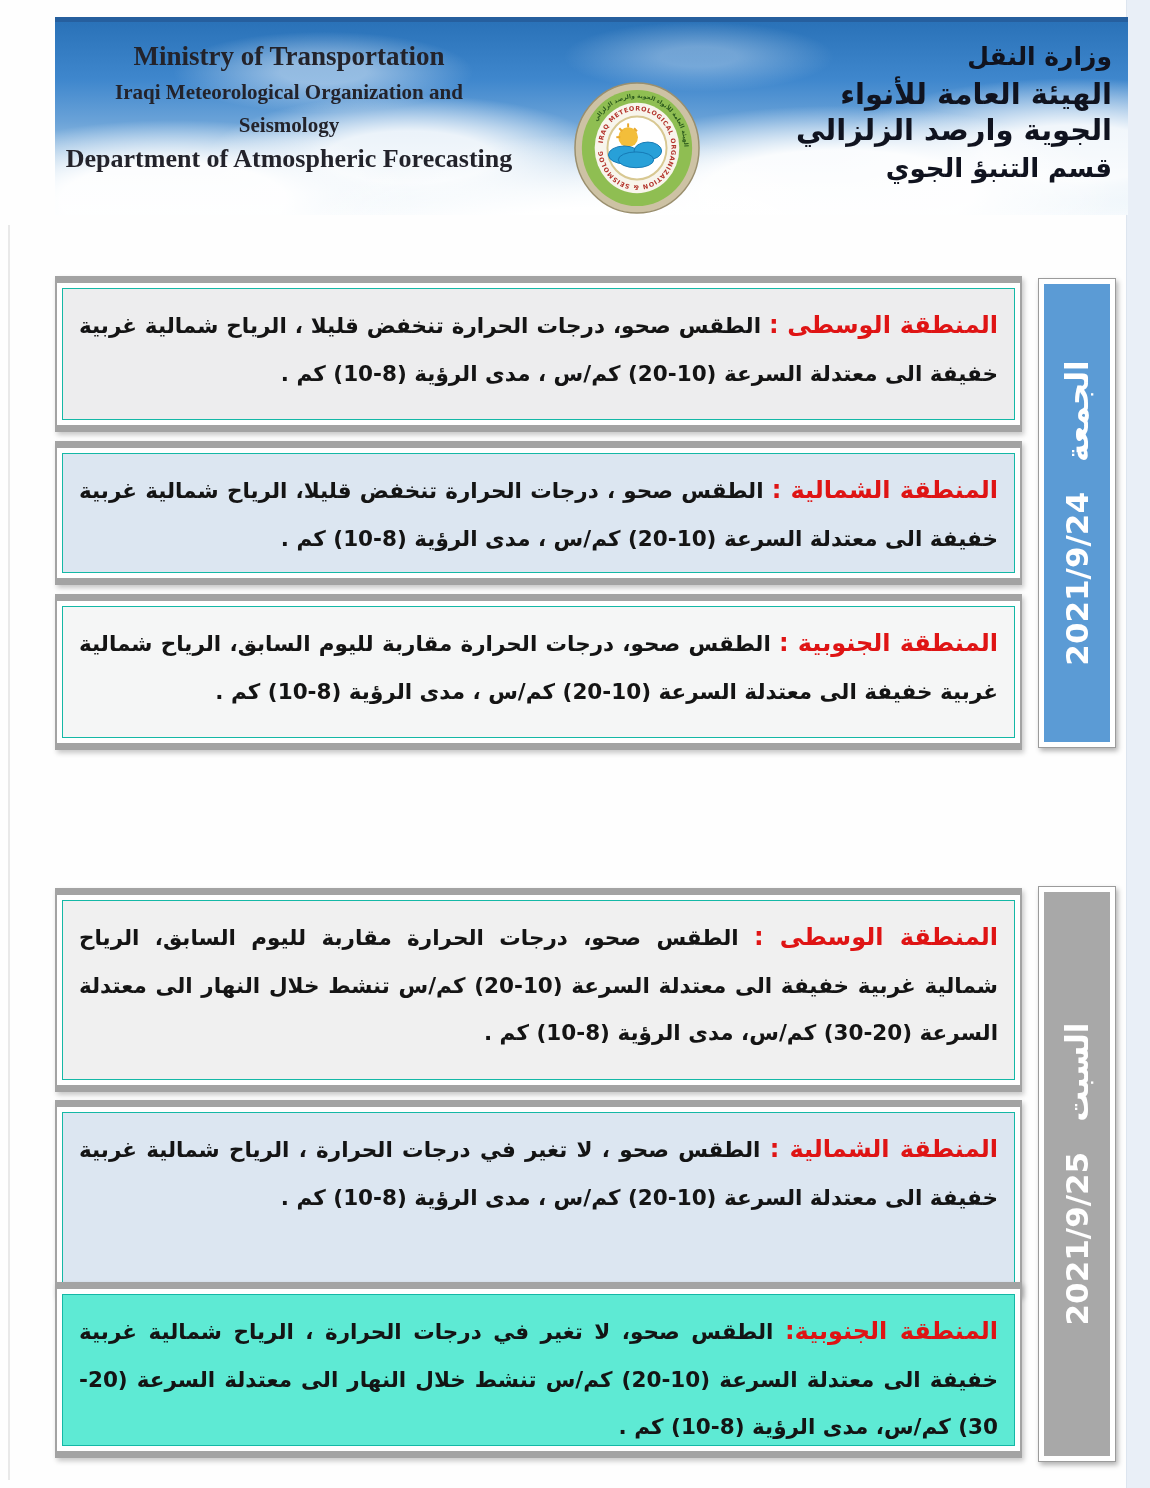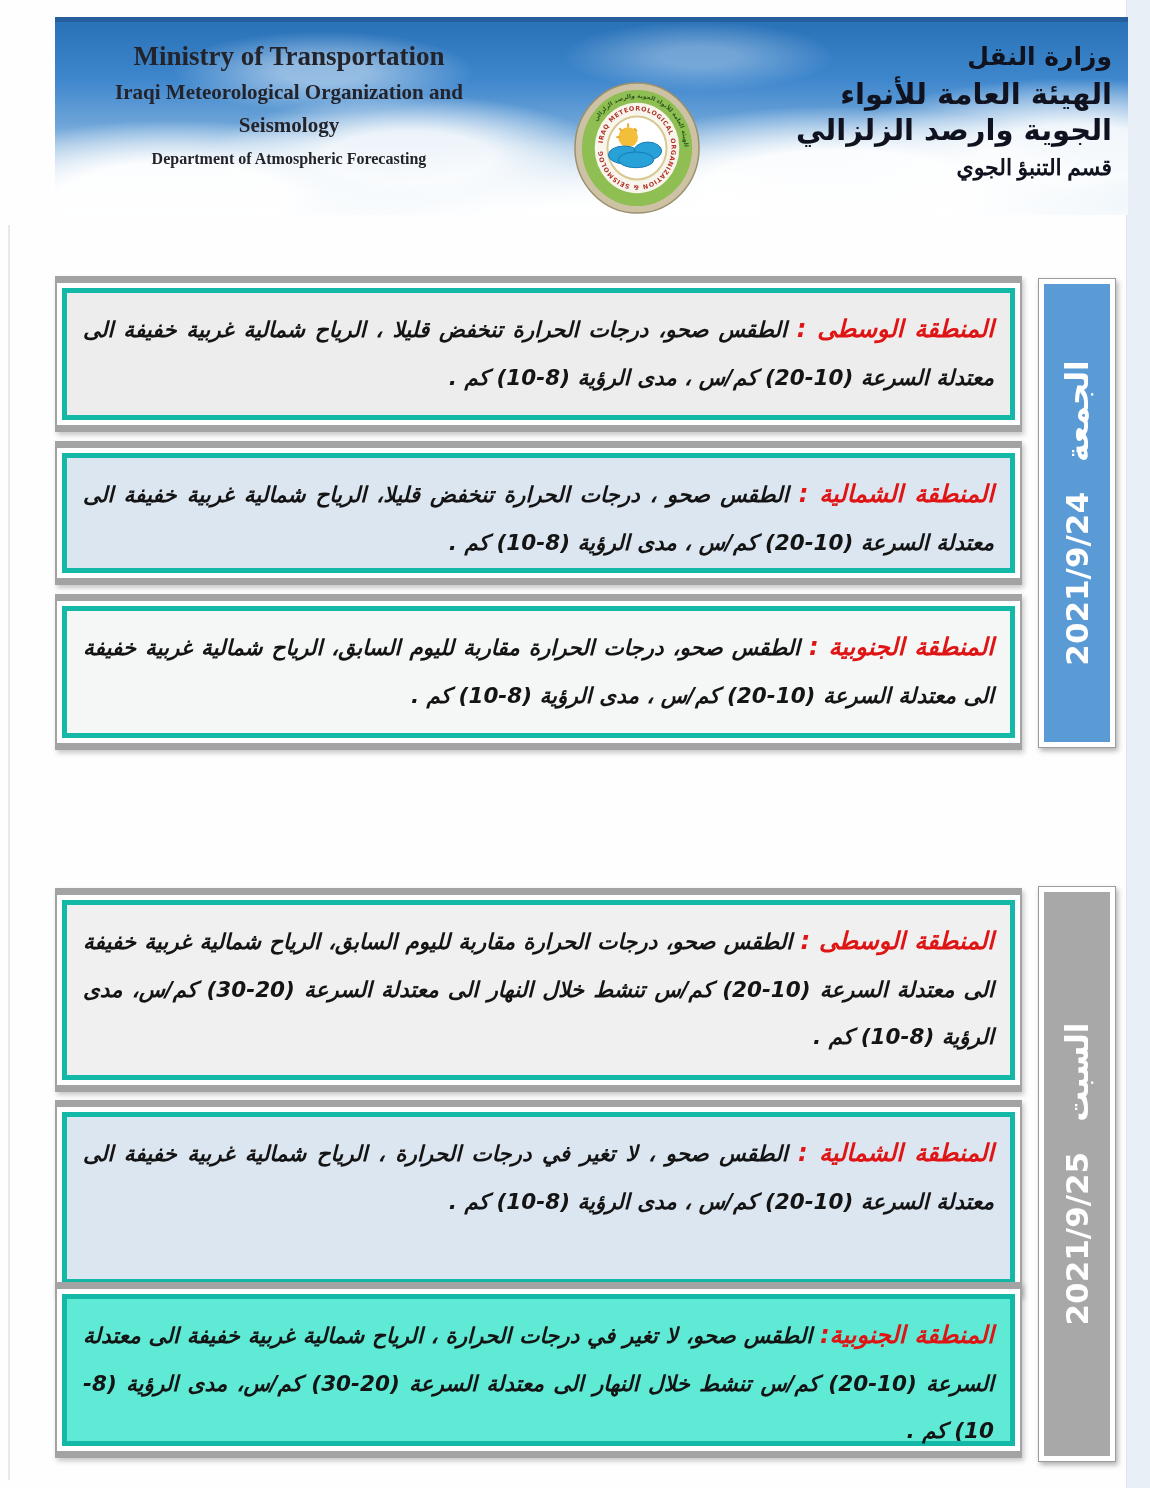--- a/index.html
+++ b/index.html
@@ -16,33 +16,33 @@
       radial-gradient(26% 45% at 33% 70%, rgba(255,255,255,.85) 30%, rgba(255,255,255,0) 72%),
       radial-gradient(36% 62% at 73% 88%, rgba(255,255,255,.95) 35%, rgba(255,255,255,0) 72%),
       radial-gradient(30% 52% at 95% 68%, rgba(255,255,255,.9) 28%, rgba(255,255,255,0) 75%),
       radial-gradient(20% 30% at 25% 26%, rgba(255,255,255,.45) 20%, rgba(255,255,255,0) 70%),
       radial-gradient(18% 26% at 60% 18%, rgba(255,255,255,.3) 20%, rgba(255,255,255,0) 70%),
       linear-gradient(180deg,#2a72b8 0%,#3f87cd 30%,#6ba3d8 52%,#a7c9e6 72%,#dcebf6 88%,#f2f8fc 100%);}
   .en-block{position:absolute;left:8px;top:14px;width:452px;text-align:center;color:#23232b;
     font-family:"Liberation Serif",serif;font-weight:bold;}
   .en1{font-size:27px;line-height:40px;}
   .en2{font-size:21px;line-height:33px;}
-  .en3{font-size:16px;line-height:34px;}
+  .en3{font-size:26px;line-height:34px;}
   .ar-block{position:absolute;right:16px;top:16px;width:336px;text-align:right;color:#10131f;
     font-weight:bold;direction:rtl;}
   .ar1{font-size:25px;line-height:38px;}
   .ar2{font-size:29px;line-height:36px;}
-  .ar3{font-size:22px;line-height:40px;font-family:Liberation Serif, serif;}
+  .ar3{font-size:26px;line-height:40px;}
   .logo{position:absolute;left:518px;top:60px;width:128px;height:132px;}
 
   
   .fbox{position:absolute;left:55px;width:967px;box-sizing:border-box;background:#ffffff;
     border:2px solid #a3a3a3;border-top-width:7px;border-bottom-width:7px;padding:5px;
     box-shadow:2px 3px 5px rgba(0,0,0,.22);}
-  .fbox-inner{height:100%;box-sizing:border-box;border:5px solid #14b8a6;padding:10px 16px;font-style:italic;}
+  .fbox-inner{height:100%;box-sizing:border-box;border:1px solid #14b8a6;padding:10px 16px;}
   .bg-gray1{background:#ededee;}
   .bg-blue{background:#dce6f1;}
   .bg-gray2{background:#f5f6f6;}
   .bg-gray3{background:#f0f0f0;}
   .bg-gray4{background:#5eead4;}
   .ftext{margin:0;direction:rtl;text-align:justify;font-weight:bold;font-size:21.5px;
     line-height:2.18;color:#141414;}
   .rt{color:#df1414;font-size:24px;}
 
   

